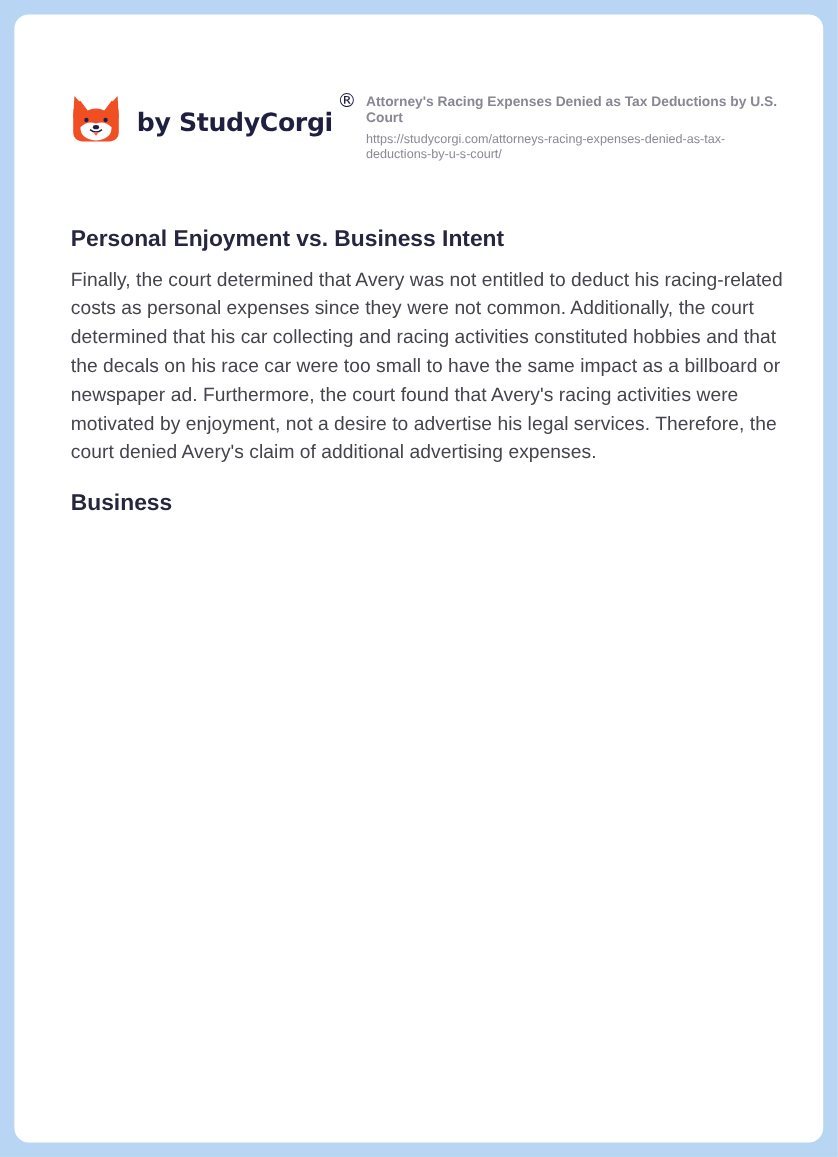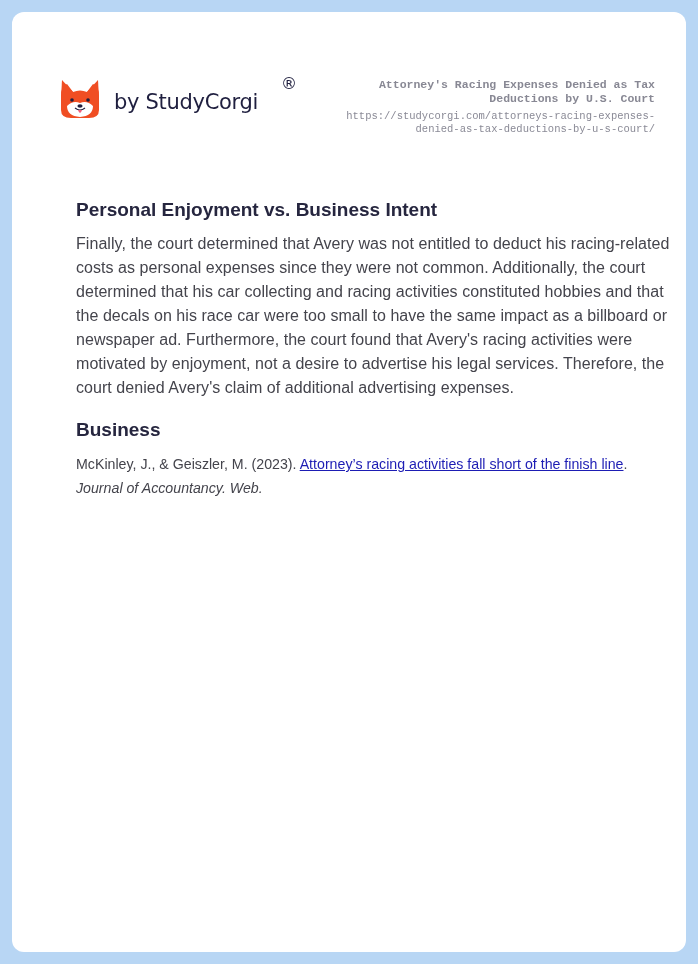--- a/index.html
+++ b/index.html
@@ -34,61 +34,60 @@
     }
     .logo-icon {
       width: 42px;
       height: 46px;
       display: block;
     }
     .logo-text {
       margin-left: 13px;
       margin-top: 6px;
       font-family: "DejaVu Sans", sans-serif;
-      font-weight: normal;
+      font-weight: bold;
       font-size: 21px;
       color: #1f1f3f;
       letter-spacing: -0.3px;
       white-space: nowrap;
     }
     .logo-reg {
       position: absolute;
       left: 222px;
       top: 2px;
       font-family: "DejaVu Sans", sans-serif;
       font-size: 16px;
       color: #1f1f3f;
     }
     .meta {
       position: absolute;
       right: 0;
       top: 6px;
       width: 350px;
-      text-align: right;
-      font-family: Liberation Mono, monospace;
+      text-align: left;
+      font-family: Liberation Sans, sans-serif;
     }
     .meta-title {
       font-size: 11.5px;
       font-weight: bold;
       color: #888894;
       line-height: 14px;
     }
     .meta-url {
       margin-top: 4px;
       font-size: 10.5px;
       color: #8a8a96;
       line-height: 13px;
     }
     .content {
       position: absolute;
       left: 47px;
-      top: 184px;
+      top: 174px;
       width: 596px;
       font-family: "Liberation Sans", sans-serif;
-      margin-left: 17px;
     }
     h2 {
       font-family: "Liberation Sans", sans-serif;
       font-weight: bold;
       font-size: 19px;
       color: #26263f;
       line-height: 28px;
       margin-bottom: 8px;
     }
     p.body {
@@ -146,16 +145,15 @@
       <div class="meta-title">Attorney's Racing Expenses Denied as Tax Deductions by U.S. Court</div>
       <div class="meta-url">https://studycorgi.com/attorneys-racing-expenses-denied-as-tax-deductions-by-u-s-court/</div>
     </div>
   </div>
 
   <div class="content">
     <h2>Personal Enjoyment vs. Business Intent</h2>
     <p class="body">Finally, the court determined that Avery was not entitled to deduct his racing-related costs as personal expenses since they were not common. Additionally, the court determined that his car collecting and racing activities constituted hobbies and that the decals on his race car were too small to have the same impact as a billboard or newspaper ad. Furthermore, the court found that Avery's racing activities were motivated by enjoyment, not a desire to advertise his legal services. Therefore, the court denied Avery's claim of additional advertising expenses.</p>
 
     <h2 class="ref-title">Business</h2>
-    <p class="ref"><span>McKinley, J., &amp; Geiszler, M. (2023). </span><a>Attorney’s racing activities fall short of the finish line</a><span>. </span><em>Journal of Accountancy. Web.</em></p>
   </div>
 
 </div>
 
 </body></html>

